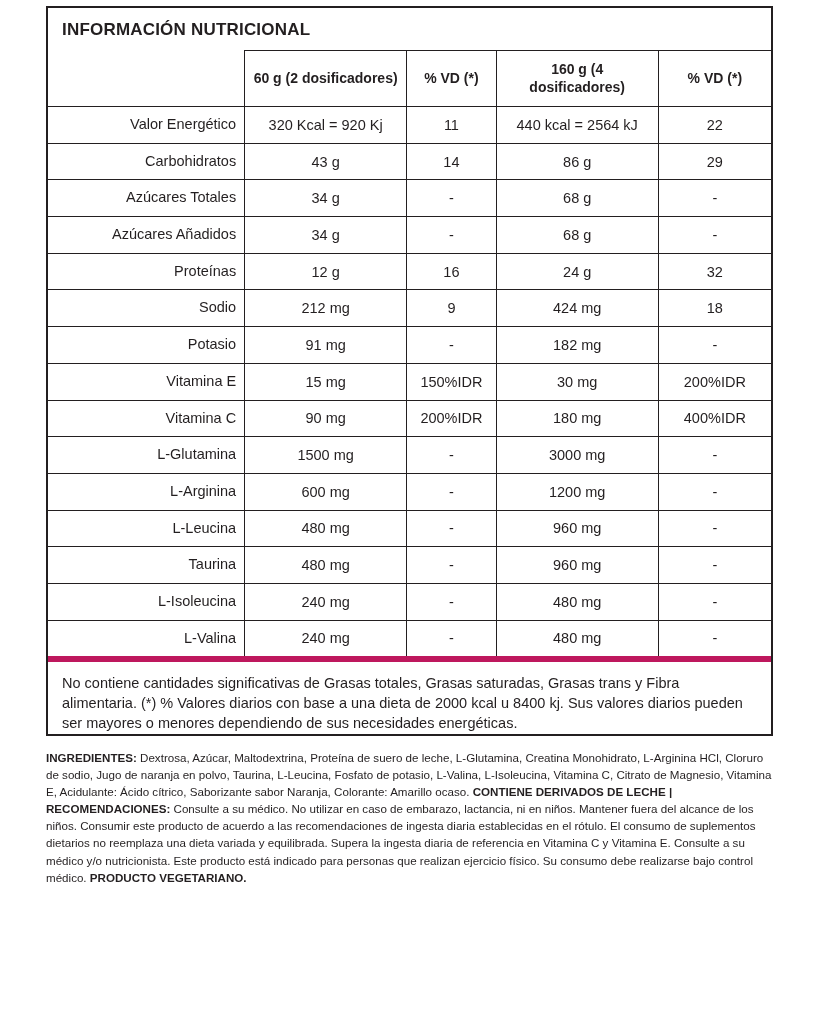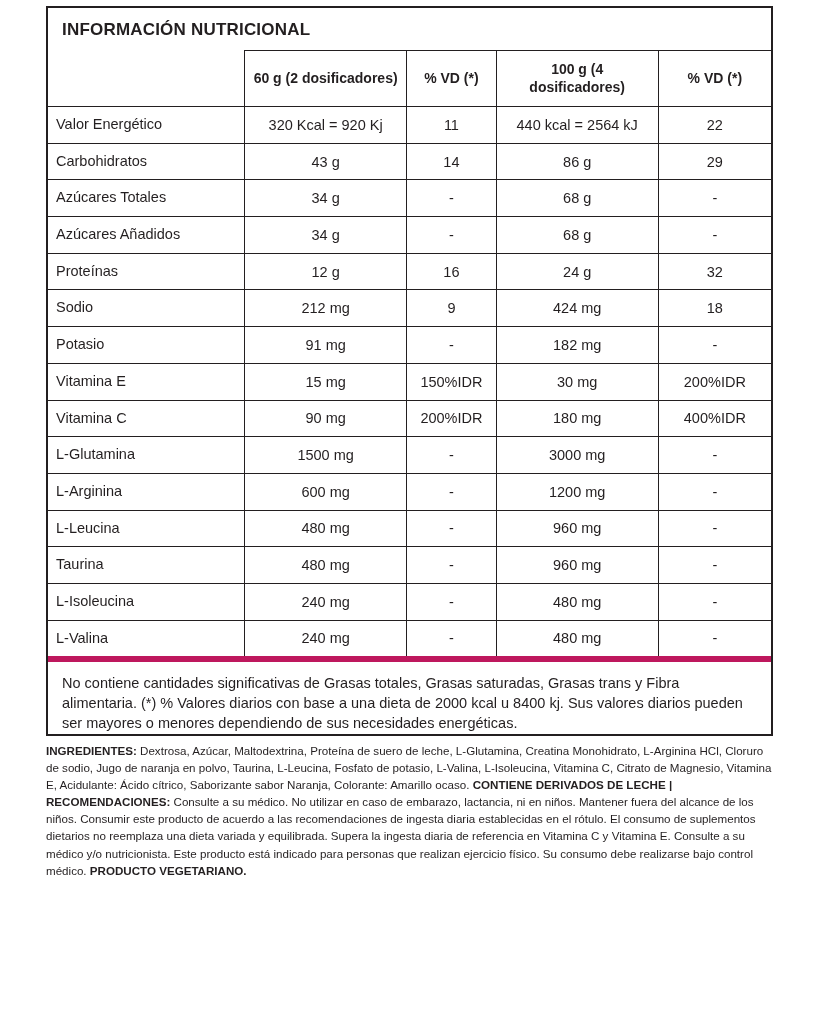--- a/index.html
+++ b/index.html
@@ -57,42 +57,42 @@
     text-align: center;
     font-size: 14px;
     line-height: 1.25;
     padding: 10px 6px;
   }
   table.nutri th.blank {
     border-left: 0;
     border-top: 0;
   }
   table.nutri td.name {
-    text-align: left;
+    text-align: right;
     line-height: 1.22;
     border-left: 0;
   }
   table.nutri td.val {
     text-align: center;
   }
   table.nutri tr.last td {
     border-bottom: 6px solid #be185d;
   }
   table.nutri th:last-child,
   table.nutri td:last-child {
     border-right: 0;
   }
   .footnote {
     font-size: 14.5px;
     line-height: 1.38;
     padding: 11px 14px 1px 14px;
     color: #231f20;
   }
   .ingredients {
-    margin-top: 6px;
+    margin-top: 13px;
     font-size: 11.6px;
     line-height: 1.47;
     color: #231f20;
     text-align: left;
   }
   .ingredients b {
     font-weight: bold;
   }
 </style>
 </head>
@@ -110,21 +110,21 @@
           <col class="c1">
           <col class="c2">
           <col class="c3">
           <col class="c4">
       </colgroup>
       <thead>
         <tr>
           <th class="blank"></th>
           <th>60 g (2 dosificadores)</th>
           <th>% VD (*)</th>
-          <th>100 g (4 dosificadores)</th>
+          <th>160 g (4 dosificadores)</th>
           <th>% VD (*)</th>
         </tr>
       </thead>
       <tbody>
         <tr>
           <td class="name">Valor Energético</td>
           <td class="val">320 Kcal = 920 Kj</td>
           <td class="val">11</td>
           <td class="val">440 kcal = 2564 kJ</td>
           <td class="val">22</td>

